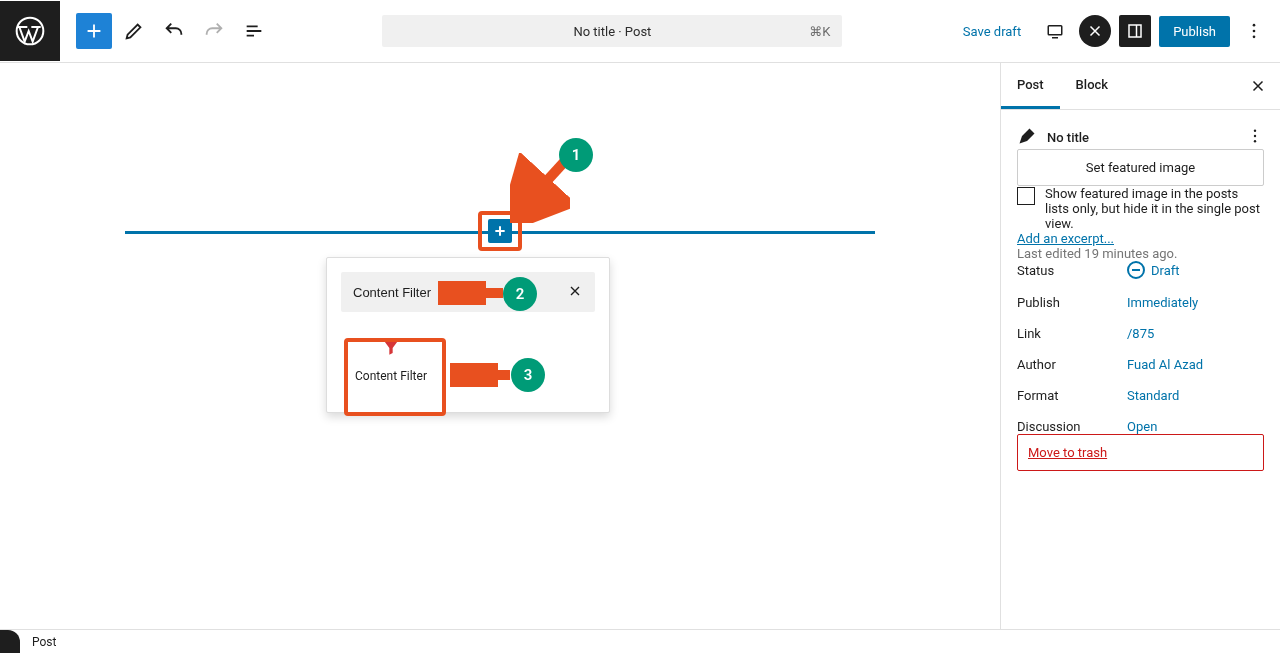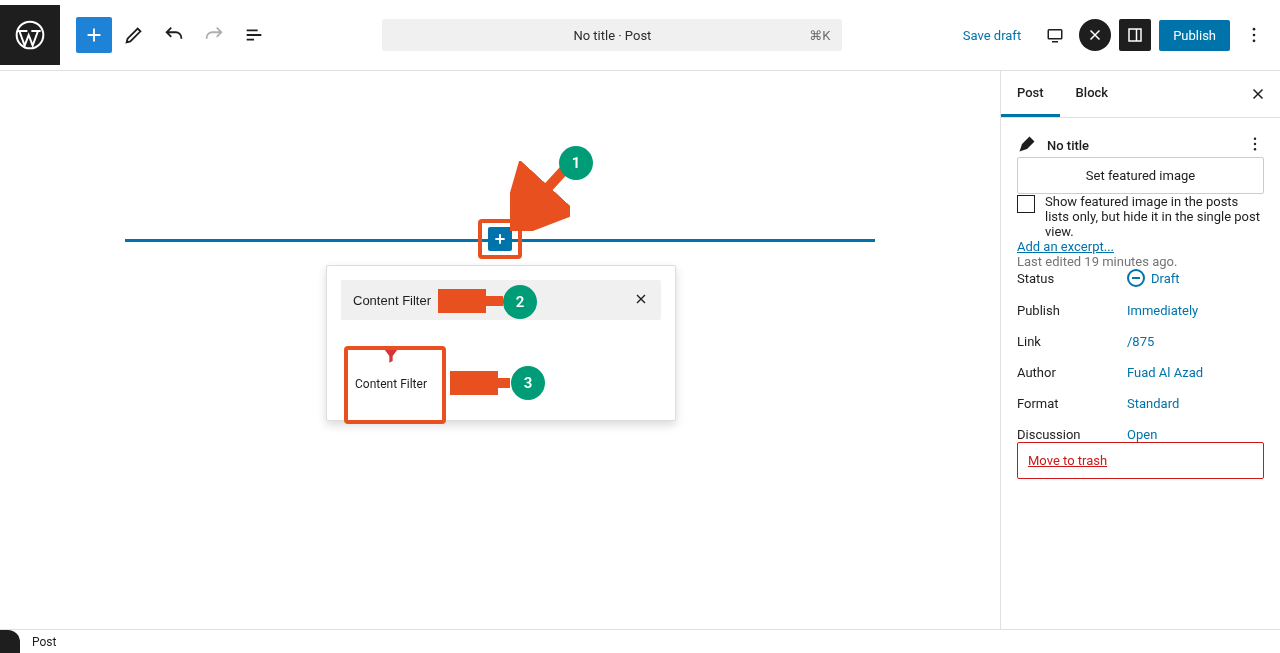--- a/index.html
+++ b/index.html
@@ -9,21 +9,21 @@
       color: #1e1e1e;
       background: #fff;
       width: 1280px;
       height: 653px;
       overflow: hidden;
       position: relative;
     }
 
     
     .header {
-      height: 71px;
+      height: 63px;
       display: flex;
       align-items: center;
       border-bottom: 1px solid #e0e0e0;
       padding-right: 10px;
     }
     .wp-logo {
       width: 60px;
       height: 60px;
       background: #1e1e1e;
       display: flex;
@@ -157,21 +157,21 @@
       font-weight: 600;
       font-size: 15px;
       pointer-events: none;
     }
 
     
     .popover {
       position: absolute;
       top: 194px;
       left: 326px;
-      width: 350px;
+      width: 284px;
       background: #fff;
       border: 1px solid #ddd;
       box-shadow: 0 4px 10px rgba(0,0,0,.15);
       border-radius: 2px;
     }
     .pop-search {
       margin: 14px 14px 10px 14px;
       background: #f0f0f0;
       border-radius: 2px;
       height: 40px;

